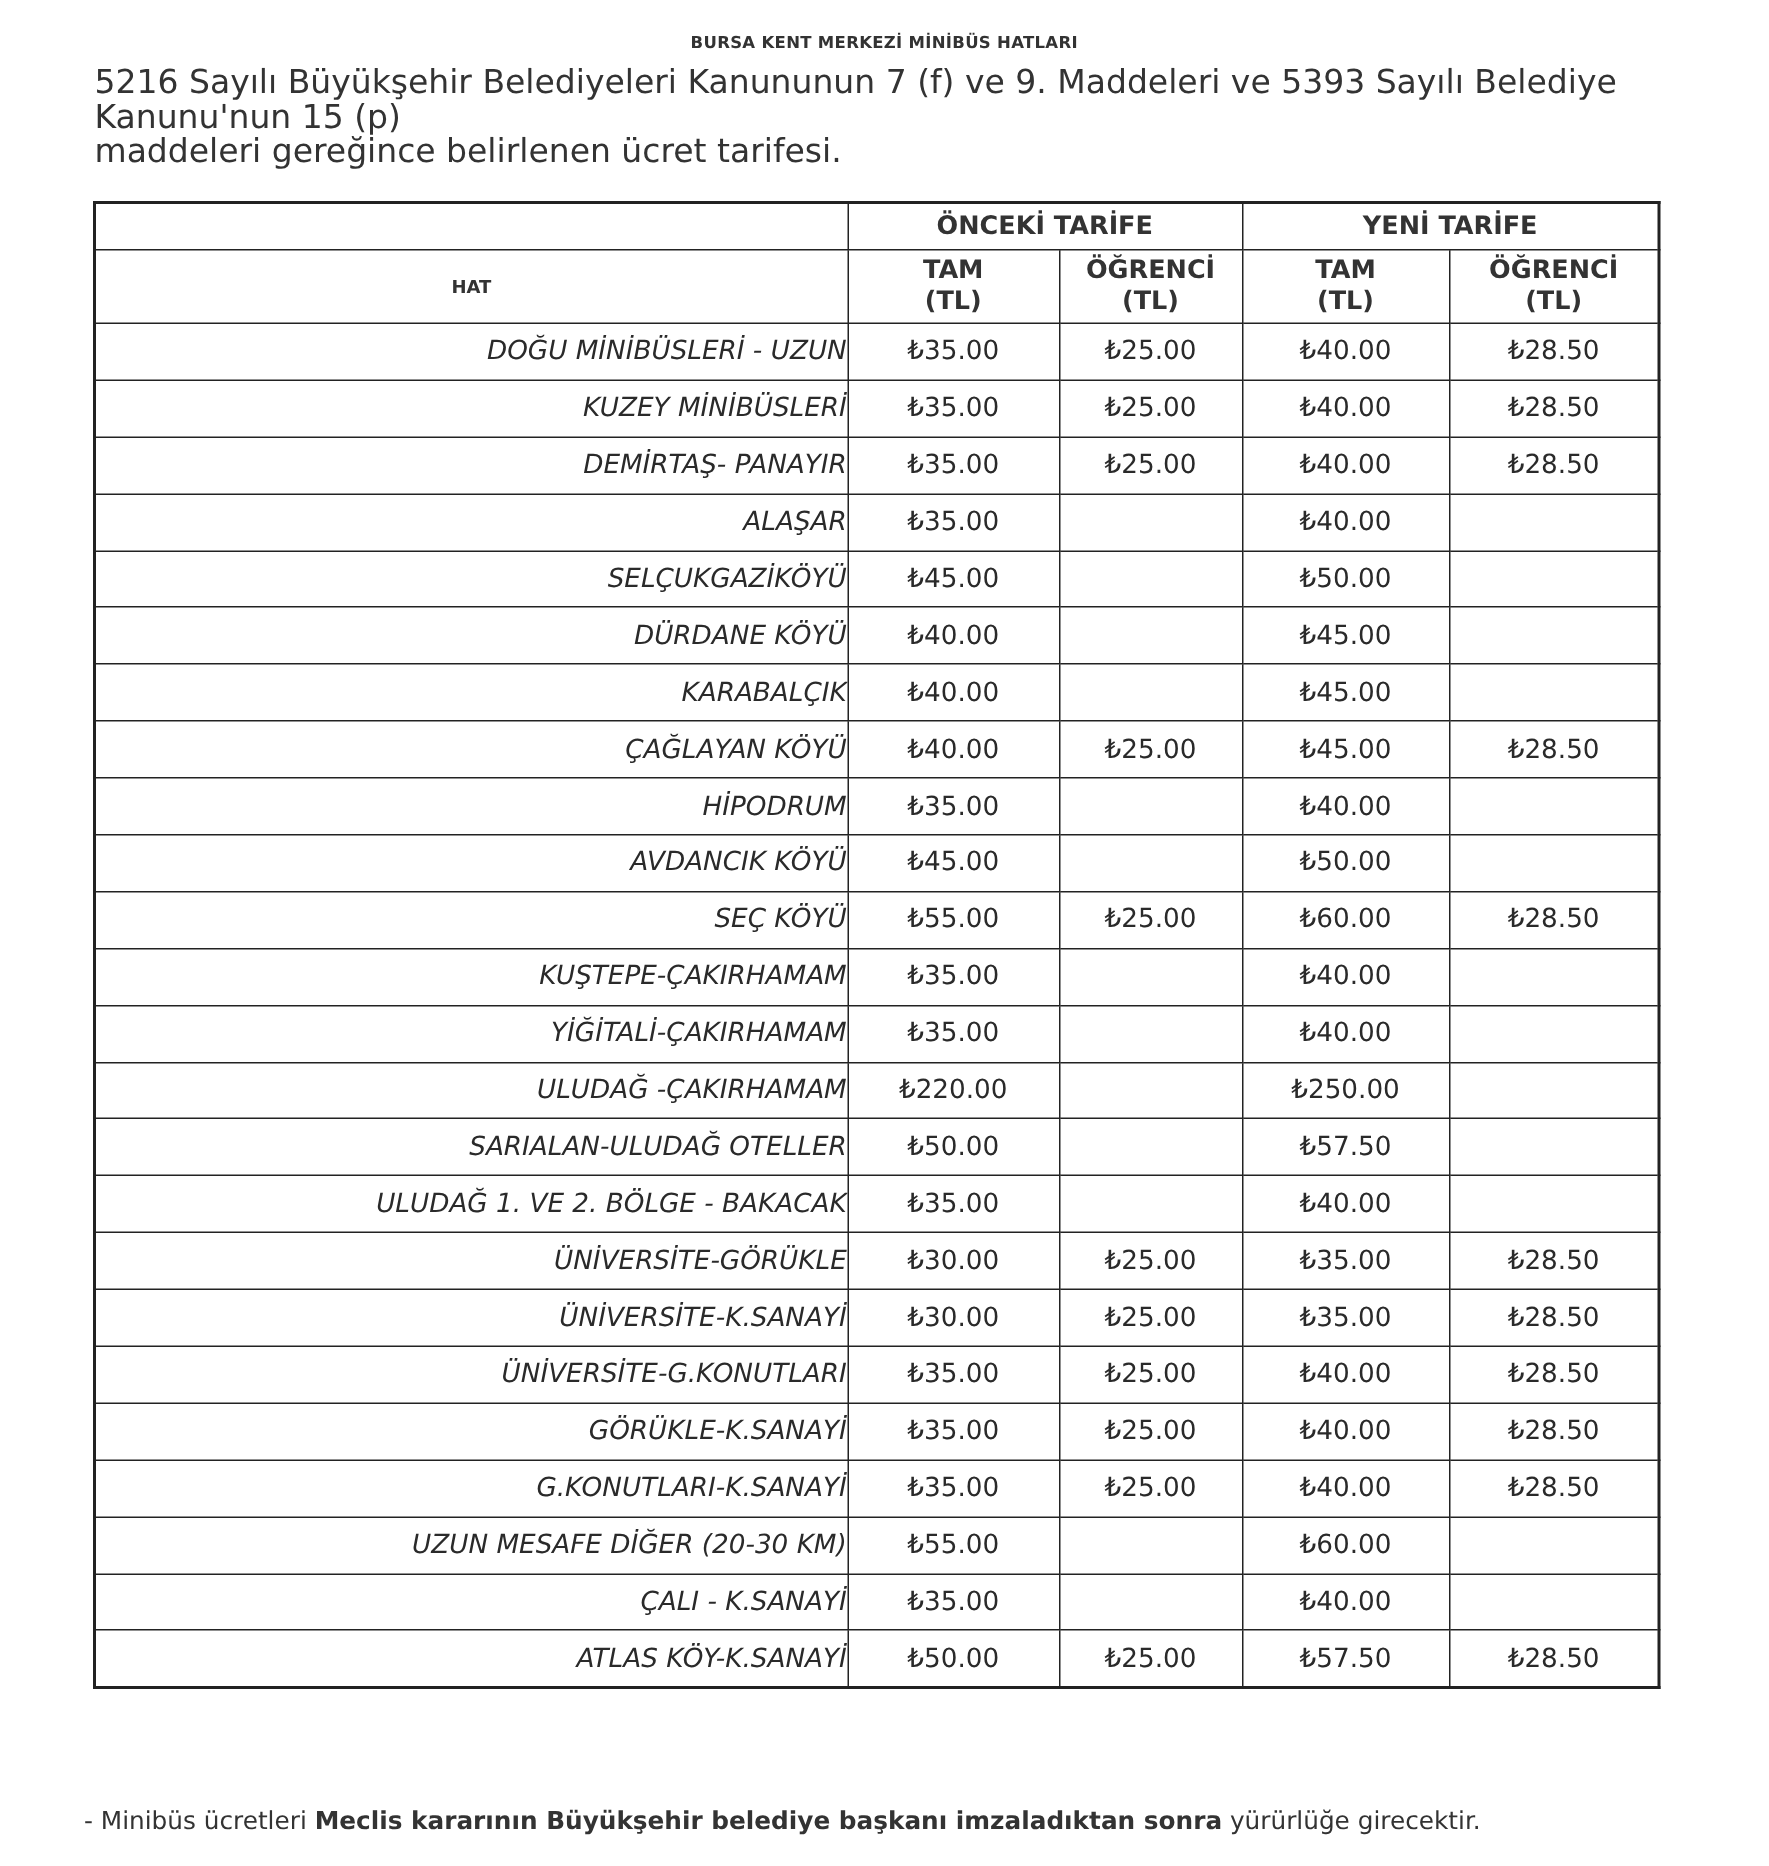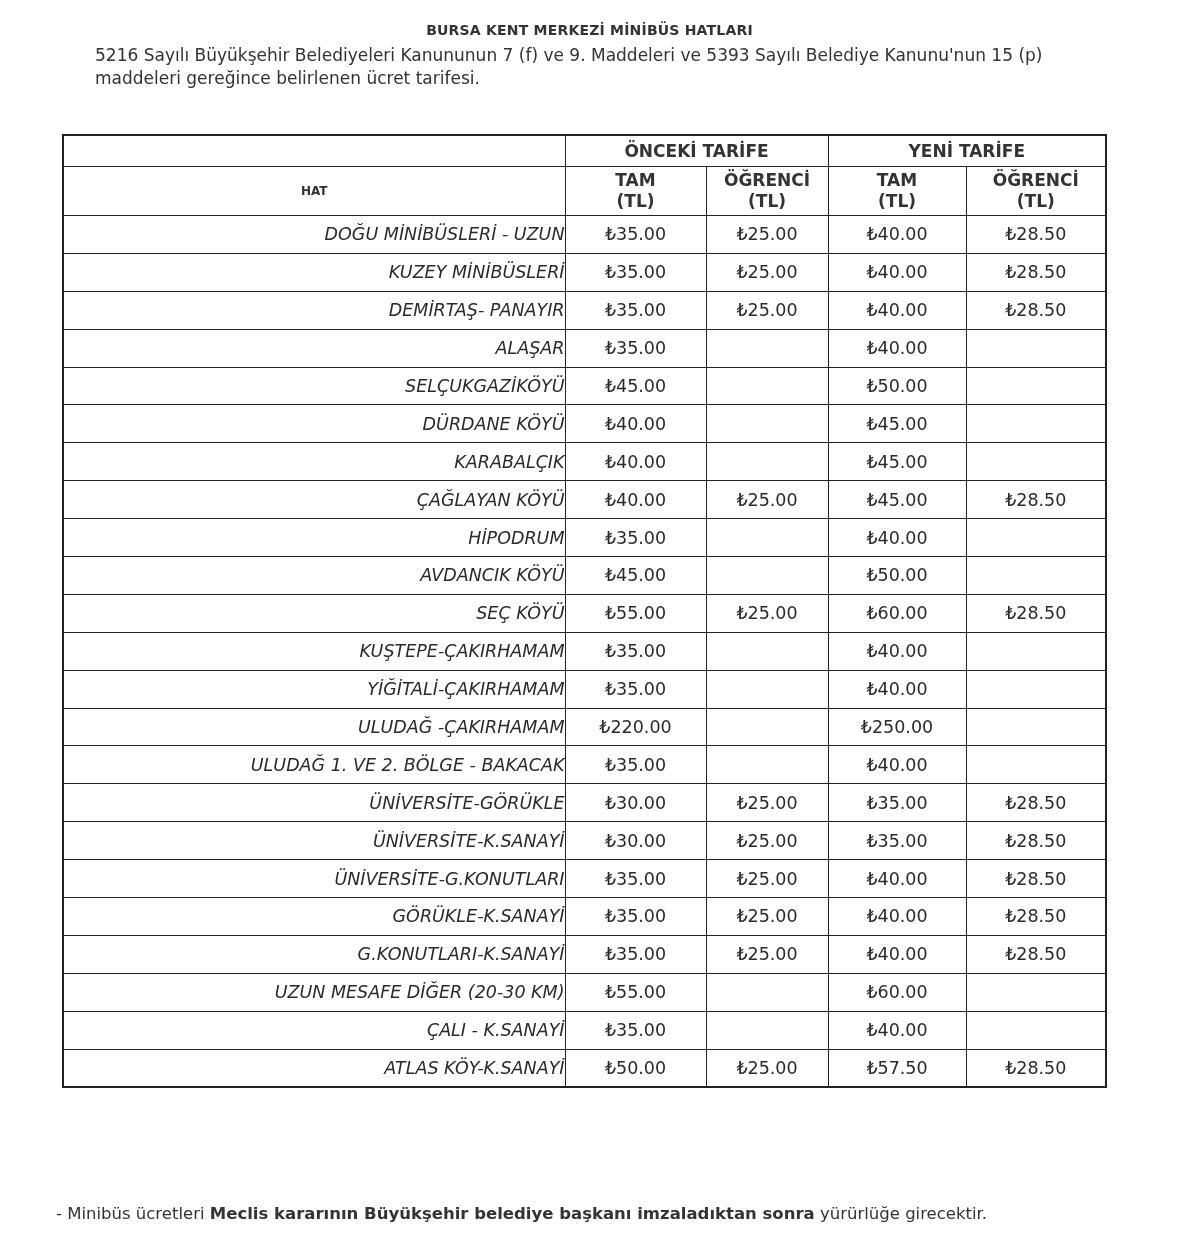--- a/index.html
+++ b/index.html
@@ -2,25 +2,25 @@
 <html><head>
   <meta charset="utf-8">
   <style>
     html, body { margin: 0; padding: 0; background: #ffffff; }
     body {
       width: 1179px; height: 1244px; position: relative; overflow: hidden;
       font-family: "DejaVu Sans", sans-serif; color: #2a2a2a;
     }
     .title {
       position: absolute; top: 22px; left: 0; width: 1179px; text-align: center;
-      font-weight: bold; font-size: 14px; letter-spacing: 0.2px; color: #333;
+      font-weight: bold; font-size: 11px; letter-spacing: 0.2px; color: #333;
     }
     .intro {
       position: absolute; top: 44px; left: 63px; width: 1060px;
-      font-size: 17px; line-height: 23px; color: #333; margin-left: 32px;
+      font-size: 22px; line-height: 23px; color: #333;
     }
     .tariff-table {
       position: absolute; top: 134px; left: 62px; width: 1045px;
       border-collapse: collapse; table-layout: fixed;
       border: 2px solid #222;
       padding-left: 24px;
     }
     .tariff-table td, .tariff-table th {
       border: 1.6px solid #222; padding: 0; overflow: hidden; white-space: nowrap;
     }
@@ -161,20 +161,27 @@
         <td class="price"></td>
       </tr>
       <tr>
         <td class="route">ULUDAĞ -ÇAKIRHAMAM</td>
         <td class="price">₺220.00</td>
         <td class="price"></td>
         <td class="price">₺250.00</td>
         <td class="price"></td>
       </tr>
       <tr>
+        <td class="route">SARIALAN-ULUDAĞ OTELLER</td>
+        <td class="price">₺50.00</td>
+        <td class="price"></td>
+        <td class="price">₺57.50</td>
+        <td class="price"></td>
+      </tr>
+      <tr>
         <td class="route">ULUDAĞ 1. VE 2. BÖLGE - BAKACAK</td>
         <td class="price">₺35.00</td>
         <td class="price"></td>
         <td class="price">₺40.00</td>
         <td class="price"></td>
       </tr>
       <tr>
         <td class="route">ÜNİVERSİTE-GÖRÜKLE</td>
         <td class="price">₺30.00</td>
         <td class="price">₺25.00</td>

